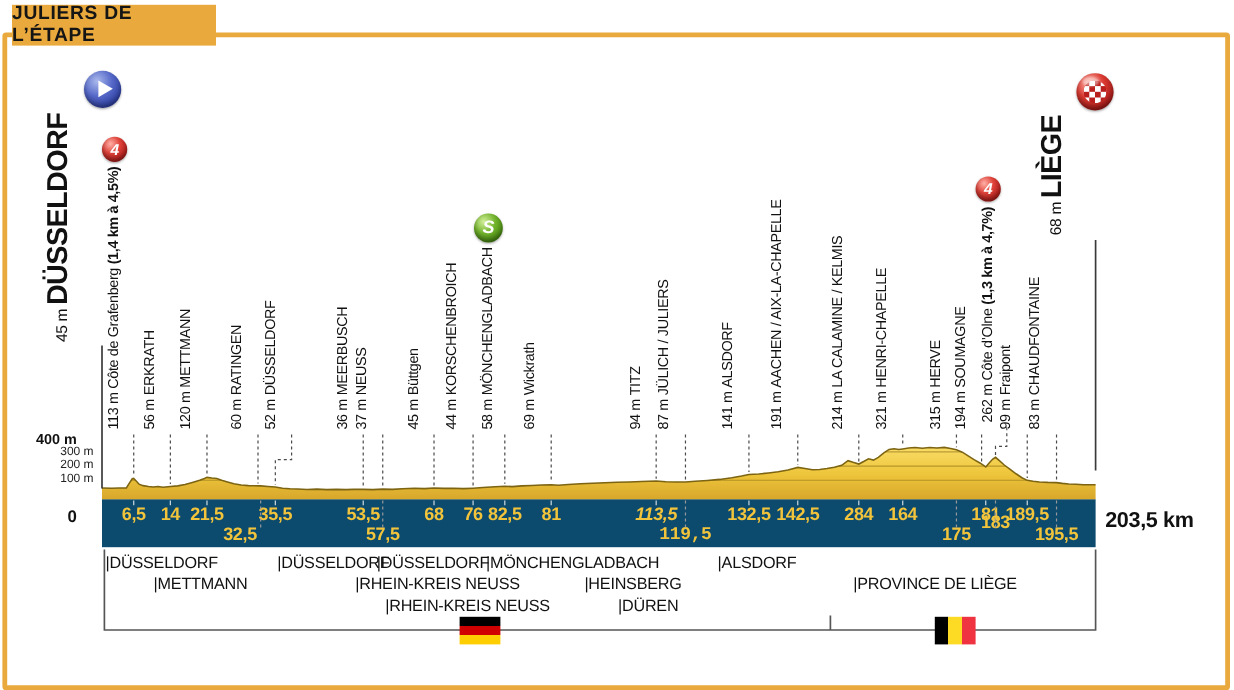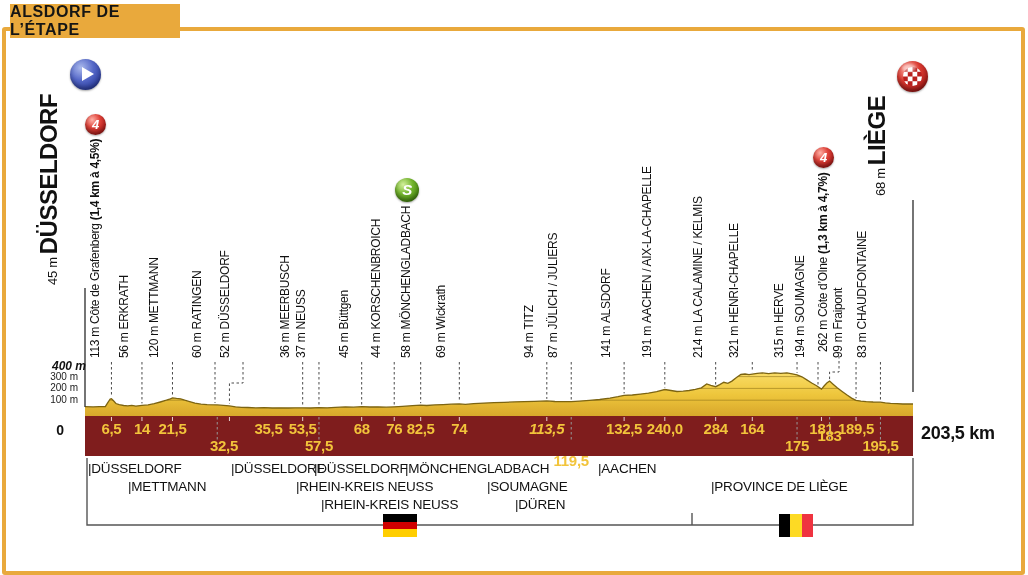--- a/index.html
+++ b/index.html
@@ -5,21 +5,21 @@
   html,body{margin:0;padding:0}
   body{width:1028px;height:575px;position:relative;overflow:hidden;background:#fff;
        font-family:"Liberation Sans","DejaVu Sans",sans-serif;color:#111}
   .card-border{position:absolute;left:2px;top:27px;width:1015px;height:540px;
        border:4px solid #E9A93C;border-radius:3px}
   .title-badge{position:absolute;left:10px;top:4px;width:170px;height:34px;background:#E9A93C;
        display:flex;align-items:center;justify-content:center;z-index:30}
   .title-badge span{font-weight:bold;font-size:16px;letter-spacing:.6px;color:#151515}
   #chart{position:absolute;inset:0;z-index:5}
   svg{position:absolute;left:0;top:0;z-index:6}
-  .km-bar{position:absolute;left:85px;top:416px;width:828px;height:40px;background:#7f1d1d;z-index:4}
+  .km-bar{position:absolute;left:85px;top:416px;width:828px;height:40px;background:#0c4a6e;z-index:4}
   .km-num{position:absolute;transform:translateX(-50%);font-weight:bold;font-size:15px;
        color:#F2C43B;letter-spacing:-0.3px;white-space:nowrap}
   .rot-label{position:absolute;transform-origin:0 100%;transform:rotate(-90deg);
        white-space:nowrap;height:16px;line-height:16px;font-size:12px;letter-spacing:-0.3px;z-index:10}
   .rot-label .detail{font-weight:bold}
   .big-label{height:30px;line-height:30px}
   .big-label .elev{font-size:13px}
   .big-label .big-name{font-size:24px;font-weight:bold;letter-spacing:-0.5px}
   .inline-badge{display:inline-block;vertical-align:middle;transform:rotate(90deg);margin-left:4px;
        border-radius:50%;text-align:center;font-weight:bold;font-style:italic;color:#fff;
@@ -51,40 +51,40 @@
   .flag{position:absolute;width:34px;height:23px;top:514px;z-index:12}
   .flag.de{left:383px;background:linear-gradient(#000 0 33.3%, #D00000 33.3% 66.6%, #FFCE00 66.6% 100%)}
   .flag.be{left:779px;background:linear-gradient(to right,#000 0 33.3%, #FDDA24 33.3% 66.6%, #EF3340 66.6% 100%)}
 </style>
 </head>
 <body>
 
 <div class="card-border"></div>
 
 <div class="title-badge">
-  <span>ALSDORF DE L’ÉTAPE</span>
+  <span>JULIERS DE L’ÉTAPE</span>
 </div>
 
 <div id="chart">
   <div class="km-bar" id="kmbar">
       <span class="km-num" style="left: 26.4472px; top: 4px;">6,5</span>
       <span class="km-num" style="left: 56.9631px; top: 4px;">14</span>
       <span class="km-num" style="left: 87.4791px; top: 4px;">21,5</span>
-      <span class="km-num" style="left: 139px; top: 21px;">32,5</span>
-      <span class="km-num" style="left: 144.442px; top: 4px; margin-left: 39px;">35,5</span>
+      <span class="km-num" style="left: 115px; top: 21px;">32,5</span>
+      <span class="km-num" style="left: 144.442px; top: 4px;">35,5</span>
       <span class="km-num" style="left: 217.681px; top: 4px;">53,5</span>
       <span class="km-num" style="left: 233.956px; top: 21px;">57,5</span>
       <span class="km-num" style="left: 276.678px; top: 4px;">68</span>
       <span class="km-num" style="left: 309.229px; top: 4px;">76</span>
       <span class="km-num" style="left: 335.676px; top: 4px;">82,5</span>
-      <span class="km-num" style="left: 374.329px; top: 4px;">74</span>
+      <span class="km-num" style="left: 374.329px; top: 4px;">81</span>
       <span class="km-num" style="left: 461.808px; top: 4px; font-style: italic;">113,5</span>
-      <span class="km-num" style="left: 486.221px; top: 36px;">119,5</span>
+      <span class="km-num" style="left: 486.221px; top: 21px; font-family: Liberation Mono, monospace;">119,5</span>
       <span class="km-num" style="left: 539.115px; top: 4px;">132,5</span>
-      <span class="km-num" style="left: 579.803px; top: 4px;">240,0</span>
+      <span class="km-num" style="left: 579.803px; top: 4px;">142,5</span>
       <span class="km-num" style="left: 630.663px; top: 4px;">284</span>
       <span class="km-num" style="left: 667.283px; top: 4px;">164</span>
       <span class="km-num" style="left: 712.039px; top: 21px;">175</span>
       <span class="km-num" style="left: 736.452px; top: 4px;">181</span>
       <span class="km-num" style="left: 744.59px; top: 11px;">183</span>
       <span class="km-num" style="left: 771.037px; top: 4px;">189,5</span>
       <span class="km-num" style="left: 795.45px; top: 21px;">195,5</span>
     </div>
 
   <div class="start-icon">
@@ -181,28 +181,28 @@
     <div class="rot-label" style="left: 614.115px; top: 342px;"><span class="elev">141 m</span>&nbsp;<span class="wname">ALSDORF</span></div>
     <div class="rot-label" style="left: 654.803px; top: 342px;"><span class="elev">191 m</span>&nbsp;<span class="wname">AACHEN / AIX-LA-CHAPELLE</span></div>
     <div class="rot-label" style="left: 705.663px; top: 342px;"><span class="elev">214 m</span>&nbsp;<span class="wname">LA CALAMINE / KELMIS</span></div>
     <div class="rot-label" style="left: 742.283px; top: 342px;"><span class="elev">321 m</span>&nbsp;<span class="wname">HENRI-CHAPELLE</span></div>
     <div class="rot-label" style="left: 787.039px; top: 342px;"><span class="elev">315 m</span>&nbsp;<span class="wname">HERVE</span></div>
     <div class="rot-label" style="left: 808px; top: 342px;"><span class="elev">194 m</span>&nbsp;<span class="wname">SOUMAGNE</span></div>
     <div class="rot-label" style="left: 829px; top: 336px;"><span class="elev">262 m</span>&nbsp;<span class="wname">Côte d’Olne</span><span class="detail">&nbsp;(1,3 km à 4,7%)</span><span class="inline-badge cat4">4</span></div>
     <div class="rot-label" style="left: 846.037px; top: 342px;"><span class="elev">99 m</span>&nbsp;<span class="wname">Fraipont</span></div>
     <div class="rot-label" style="left: 870.45px; top: 342px;"><span class="elev">83 m</span>&nbsp;<span class="wname">CHAUDFONTAINE</span></div>
     <div class="rot-label big-label" style="left: 892px; top: 166px;"><span class="elev">68 m</span>&nbsp;<span class="big-name">LIÈGE</span></div>
-    <div class="axis-label major" style="left: 44px; top: 358.8px; font-style: italic;">400 m</div>
+    <div class="axis-label major" style="left: 22px; top: 358.8px;">400 m</div>
     <div class="axis-label" style="left: 36px; top: 370.6px;">300 m</div>
     <div class="axis-label" style="left: 36px; top: 382.4px;">200 m</div>
     <div class="axis-label" style="left: 36px; top: 394.2px;">100 m</div>
     <div class="region-label" style="left: 88px; top: 461px;">|DÜSSELDORF</div>
     <div class="region-label" style="left: 128px; top: 479px;">|METTMANN</div>
     <div class="region-label" style="left: 231px; top: 461px;">|DÜSSELDORF</div>
     <div class="region-label" style="left: 296px; top: 479px;">|RHEIN-KREIS NEUSS</div>
     <div class="region-label" style="left: 314px; top: 461px;">|DÜSSELDORF</div>
     <div class="region-label" style="left: 321px; top: 497px;">|RHEIN-KREIS NEUSS</div>
     <div class="region-label" style="left: 405px; top: 461px;">|MÖNCHENGLADBACH</div>
-    <div class="region-label" style="left: 487px; top: 479px;">|SOUMAGNE</div>
+    <div class="region-label" style="left: 487px; top: 479px;">|HEINSBERG</div>
     <div class="region-label" style="left: 515px; top: 497px;">|DÜREN</div>
-    <div class="region-label" style="left: 598px; top: 461px;">|AACHEN</div>
+    <div class="region-label" style="left: 598px; top: 461px;">|ALSDORF</div>
     <div class="region-label" style="left: 711px; top: 479px;">|PROVINCE DE LIÈGE</div>
   </div>
 
 </body></html>

